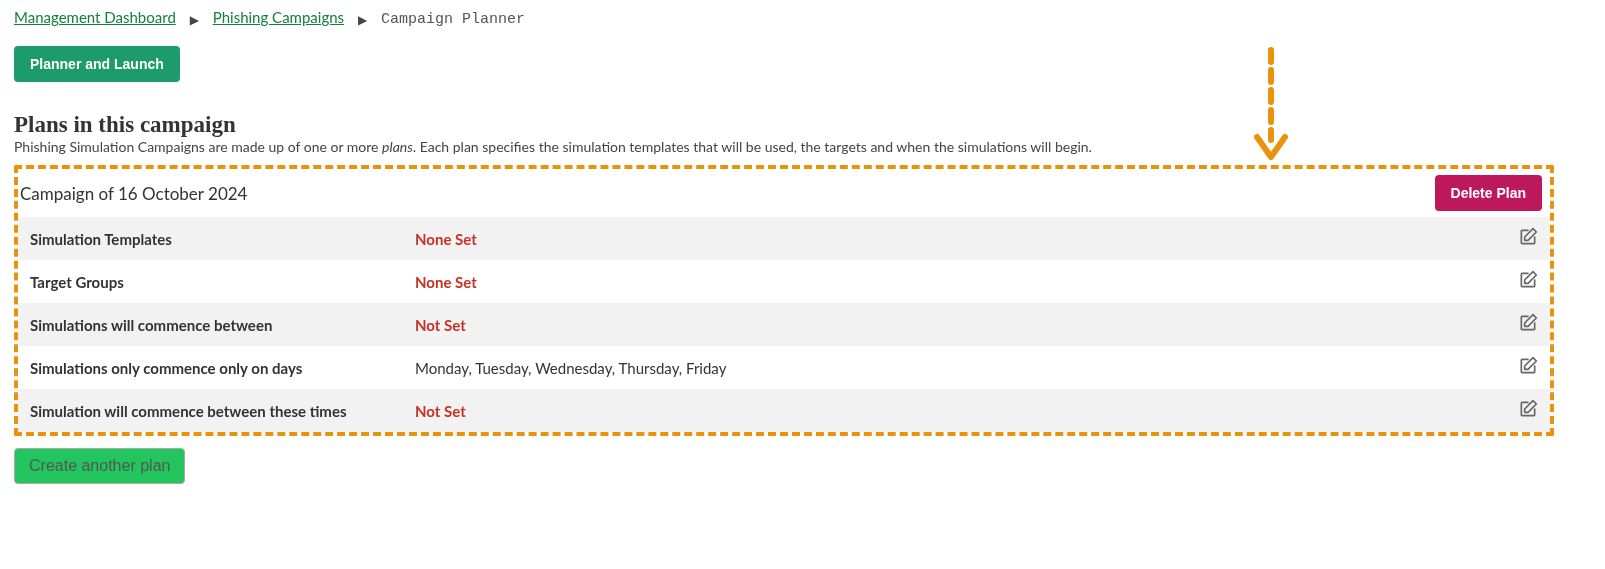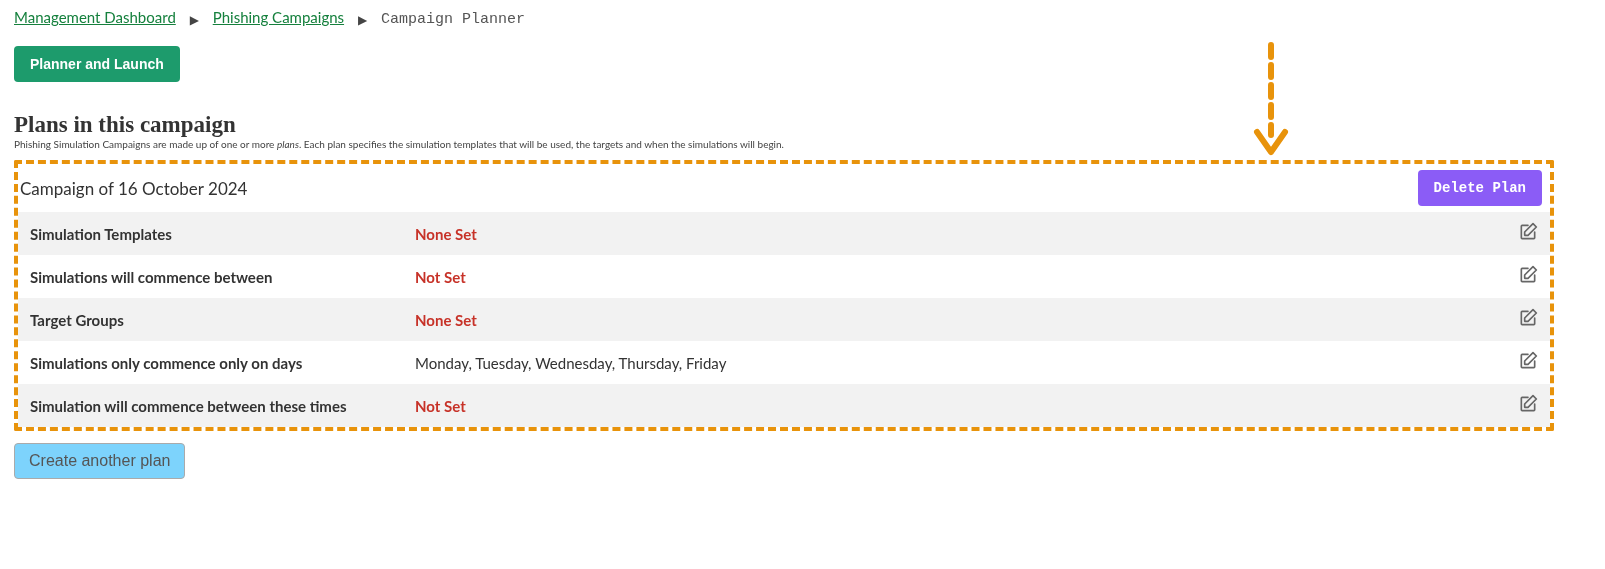--- a/index.html
+++ b/index.html
@@ -47,37 +47,37 @@
     display: inline-block;
     border: none;
     border-radius: 4px;
     font-weight: 700;
     font-size: 14px;
     padding: 10px 16px;
     cursor: pointer;
     white-space: nowrap;
   }
   .btn-green { background: #1d9b6c; color: #fff; }
-  .btn-red   { background: #8b5cf6; color: #fff; font-family: Liberation Mono, monospace; }
+  .btn-red   { background: #be185d; color: #fff; }
   .btn-outline {
-    background: #7dd3fc;
+    background: #22c55e;
     color: #555;
     font-weight: 400;
     font-size: 16px;
     border: 1px solid #aaa;
     padding: 8px 14px;
   }
   h2.subtitle {
     font-family: Georgia, "Times New Roman", serif;
     font-weight: 700;
     font-size: 23px;
     color: #333;
   }
   .subtitle-desc {
-    font-size: 10px;
+    font-size: 14px;
     color: #444;
     margin-bottom: 10px;
   }
   .subtitle-desc em { font-style: italic; }
   .annot-wrap { position: relative; }
   .annot-arrow {
     position: absolute;
     right: 300px;
     top: -120px;
     z-index: 10;
@@ -166,30 +166,30 @@
       <tbody id="plan-rows">
           <tr>
             <td class="label-cell">Simulation Templates</td>
             <td class="value-cell"><span class="unset">None Set</span></td>
             <td class="edit-cell"><span class="edit-icon"><svg width="20" height="20" viewBox="0 0 24 24" fill="none" stroke="#666" stroke-width="2" stroke-linecap="round" stroke-linejoin="round">
                   <path d="M12 4H5a1 1 0 0 0-1 1v14a1 1 0 0 0 1 1h14a1 1 0 0 0 1-1v-7"></path>
                   <path d="M18 2l4 4-10 10H8v-4L18 2z"></path>
                 </svg></span></td>
           </tr>
           <tr>
+            <td class="label-cell">Target Groups</td>
+            <td class="value-cell"><span class="unset">None Set</span></td>
+            <td class="edit-cell"><span class="edit-icon"><svg width="20" height="20" viewBox="0 0 24 24" fill="none" stroke="#666" stroke-width="2" stroke-linecap="round" stroke-linejoin="round">
+                  <path d="M12 4H5a1 1 0 0 0-1 1v14a1 1 0 0 0 1 1h14a1 1 0 0 0 1-1v-7"></path>
+                  <path d="M18 2l4 4-10 10H8v-4L18 2z"></path>
+                </svg></span></td>
+          </tr>
+          <tr>
             <td class="label-cell">Simulations will commence between</td>
             <td class="value-cell"><span class="unset">Not Set</span></td>
-            <td class="edit-cell"><span class="edit-icon"><svg width="20" height="20" viewBox="0 0 24 24" fill="none" stroke="#666" stroke-width="2" stroke-linecap="round" stroke-linejoin="round">
-                  <path d="M12 4H5a1 1 0 0 0-1 1v14a1 1 0 0 0 1 1h14a1 1 0 0 0 1-1v-7"></path>
-                  <path d="M18 2l4 4-10 10H8v-4L18 2z"></path>
-                </svg></span></td>
-          </tr>
-          <tr>
-            <td class="label-cell">Target Groups</td>
-            <td class="value-cell"><span class="unset">None Set</span></td>
             <td class="edit-cell"><span class="edit-icon"><svg width="20" height="20" viewBox="0 0 24 24" fill="none" stroke="#666" stroke-width="2" stroke-linecap="round" stroke-linejoin="round">
                   <path d="M12 4H5a1 1 0 0 0-1 1v14a1 1 0 0 0 1 1h14a1 1 0 0 0 1-1v-7"></path>
                   <path d="M18 2l4 4-10 10H8v-4L18 2z"></path>
                 </svg></span></td>
           </tr>
           <tr>
             <td class="label-cell">Simulations only commence only on days</td>
             <td class="value-cell">Monday, Tuesday, Wednesday, Thursday, Friday</td>
             <td class="edit-cell"><span class="edit-icon"><svg width="20" height="20" viewBox="0 0 24 24" fill="none" stroke="#666" stroke-width="2" stroke-linecap="round" stroke-linejoin="round">
                   <path d="M12 4H5a1 1 0 0 0-1 1v14a1 1 0 0 0 1 1h14a1 1 0 0 0 1-1v-7"></path>

